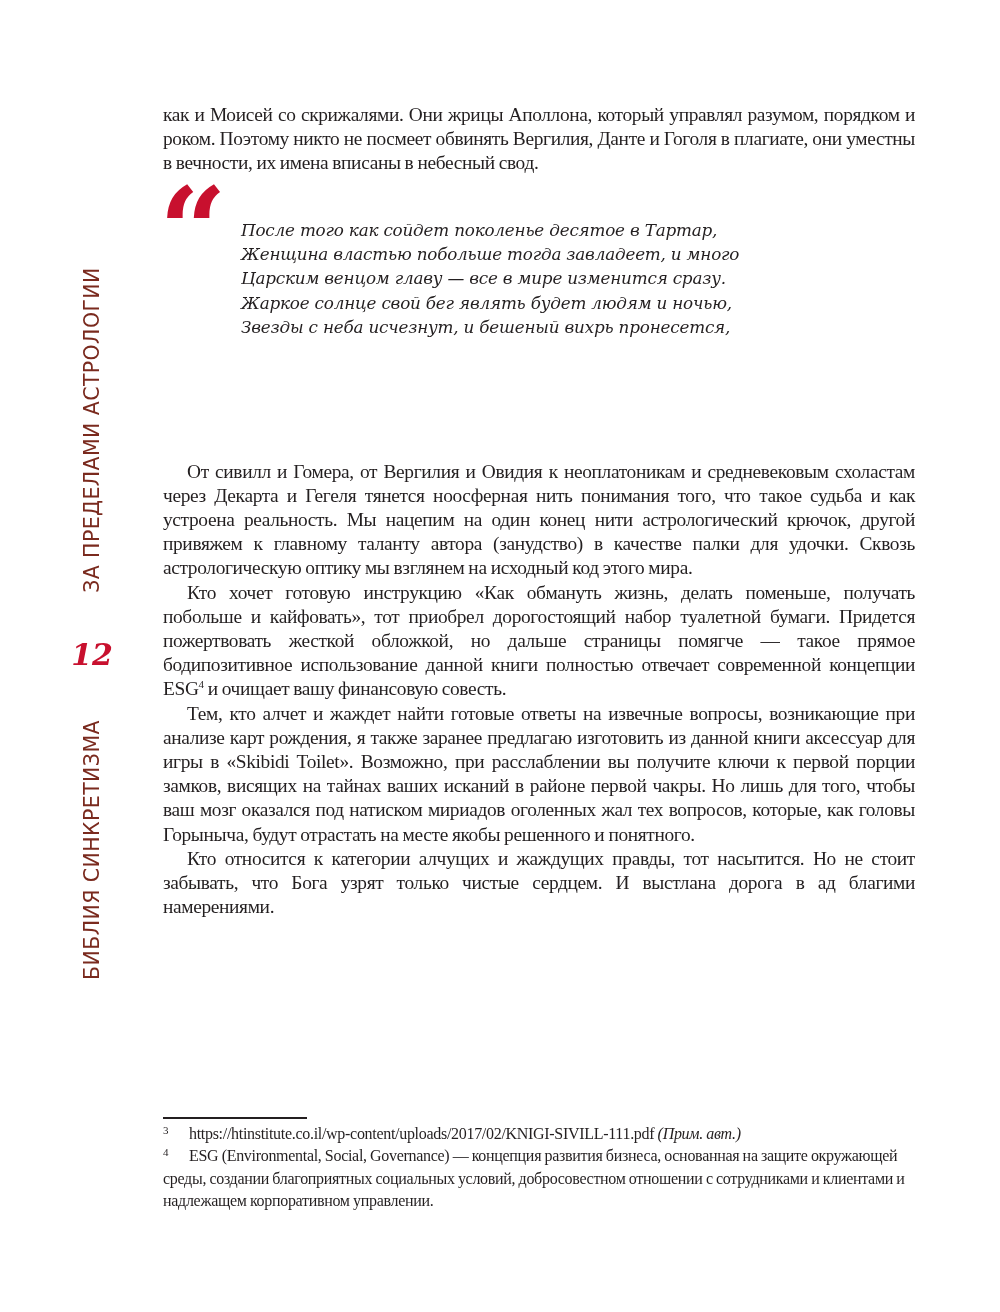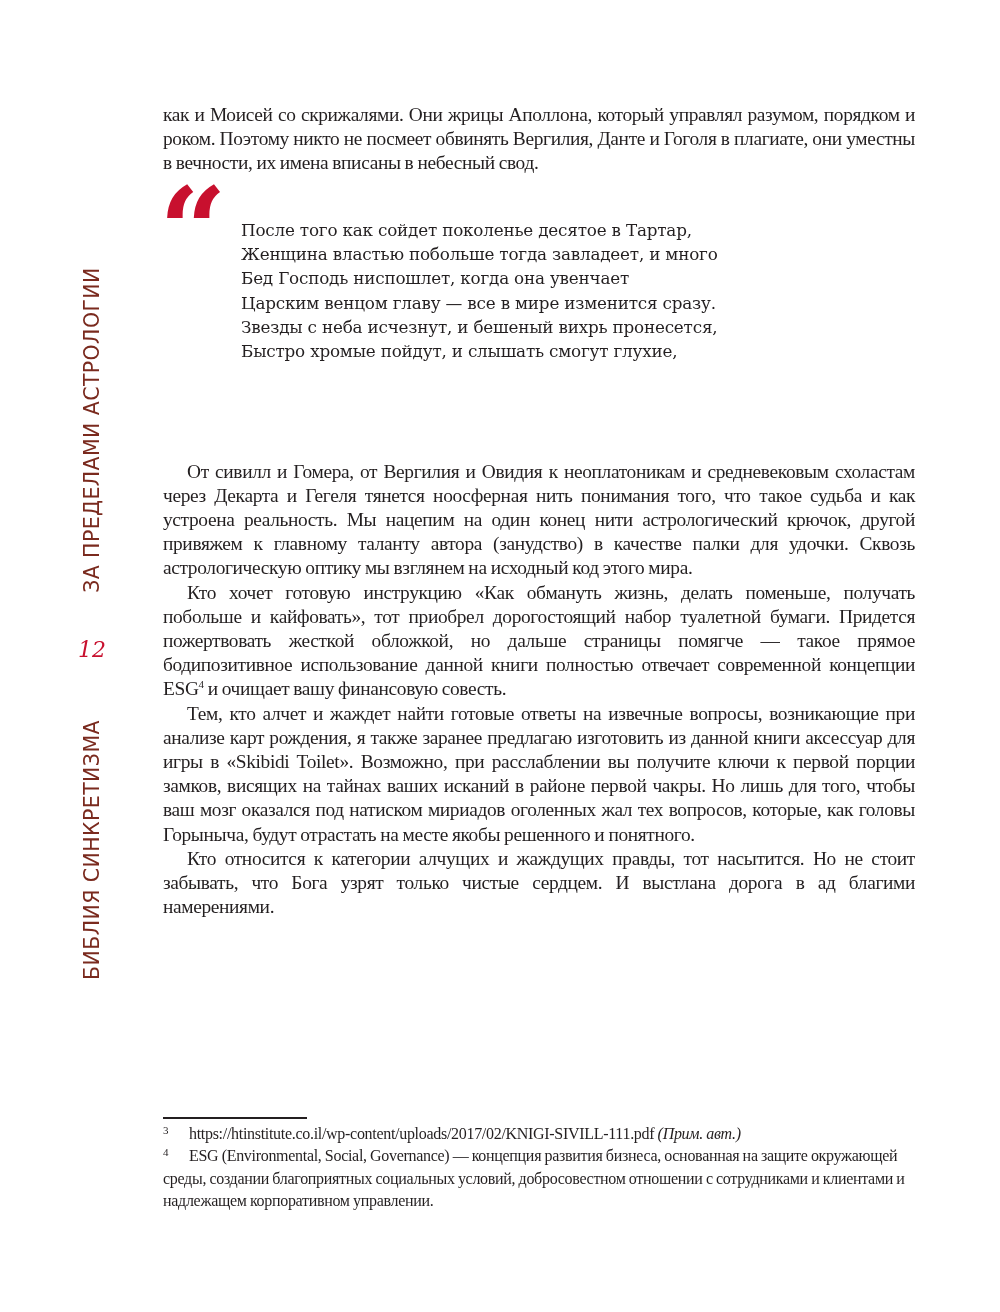--- a/index.html
+++ b/index.html
@@ -42,22 +42,22 @@
   .side-top { top: 250px; height: 360px; }
   .side-bottom { top: 705px; height: 290px; }
   .page-number {
     position: absolute;
     left: 0;
     top: 637px;
     width: 60px;
     text-align: center;
     font-family: "DejaVu Serif", "Liberation Serif", serif;
     font-style: italic;
-    font-weight: normal;
-    font-size: 22px;
+    font-weight: bold;
+    font-size: 30px;
     color: #c8102e;
   }
   .column {
     position: absolute;
     left: 163px;
     top: 103px;
     width: 752px;
   }
   .para {
     margin: 0;
@@ -84,20 +84,21 @@
     line-height: 118px;
     color: #c8102e;
   }
   .verse {
     position: absolute;
     left: 78px;
     top: 28px;
   }
   .verse-line {
     font-family: "DejaVu Serif", "Liberation Serif", serif;
+    font-style: italic;
     font-size: 16.8px;
     line-height: 24.3px;
     letter-spacing: -0.2px;
     white-space: nowrap;
   }
   .after-quote { margin-top: 6px; }
   sup {
     font-size: 11px;
     line-height: 0;
     vertical-align: 7px;
@@ -144,24 +145,23 @@
 </div>
 
 <div class="column">
   <p class="para noindent">как и Моисей со скрижалями. Они жрицы Аполлона, который управлял разумом, порядком и роком. Поэтому никто не посмеет обвинять Вергилия, Данте и Гоголя в плагиате, они уместны в вечности, их имена вписаны в небесный свод.</p>
 
   <div class="quote-block">
     <div class="quote-mark">“</div>
     <div class="verse">
       <div class="verse-line">После того как сойдет поколенье десятое в Тартар,</div>
       <div class="verse-line">Женщина властью побольше тогда завладеет, и много</div>
-      <div class="verse-line">Бед Господь ниспошлет, когда она увенчает</div>
       <div class="verse-line">Царским венцом главу — все в мире изменится сразу.</div>
+      <div class="verse-line">Жаркое солнце свой бег являть будет людям и ночью,</div>
       <div class="verse-line">Звезды с неба исчезнут, и бешеный вихрь пронесется,</div>
-      <div class="verse-line">Быстро хромые пойдут, и слышать смогут глухие,</div>
     </div>
   </div>
 
   <p class="para">От сивилл и Гомера, от Вергилия и Овидия к неоплатоникам и средневековым схоластам через Декарта и Гегеля тянется ноосферная нить понимания того, что такое судьба и как устроена реальность. Мы нацепим на один конец нити астрологический крючок, другой привяжем к главному таланту автора (занудство) в качестве палки для удочки. Сквозь астрологическую оптику мы взглянем на исходный код этого мира.</p>
   <p class="para"><span>Кто хочет готовую инструкцию «Как обмануть жизнь, делать поменьше, получать побольше и кайфовать», тот приобрел дорогостоящий набор туалетной бумаги. Придется пожертвовать жесткой обложкой, но дальше страницы помягче — такое прямое бодипозитивное использование данной книги полностью отвечает современной концепции ESG</span><sup>4</sup><span> и очищает вашу финансовую совесть.</span></p>
   <p class="para">Тем, кто алчет и жаждет найти готовые ответы на извечные вопросы, возникающие при анализе карт рождения, я также заранее предлагаю изготовить из данной книги аксессуар для игры в «Skibidi Toilet». Возможно, при расслаблении вы получите ключи к первой порции замков, висящих на тайнах ваших исканий в районе первой чакры. Но лишь для того, чтобы ваш мозг оказался под натиском мириадов оголенных жал тех вопросов, которые, как головы Горыныча, будут отрастать на месте якобы решенного и понятного.</p>
   <p class="para">Кто относится к категории алчущих и жаждущих правды, тот насытится. Но не стоит забывать, что Бога узрят только чистые сердцем. И выстлана дорога в ад благими намерениями.</p>
 </div>
 
 <div class="footnotes">

